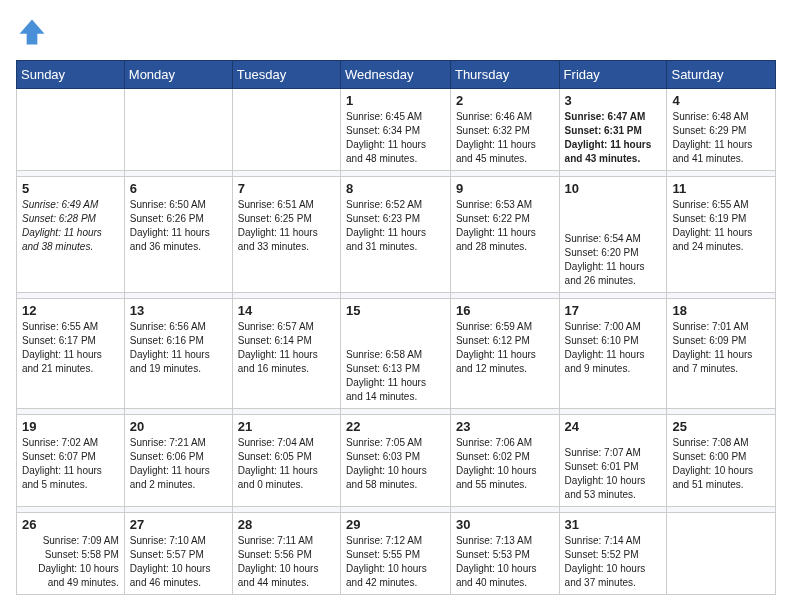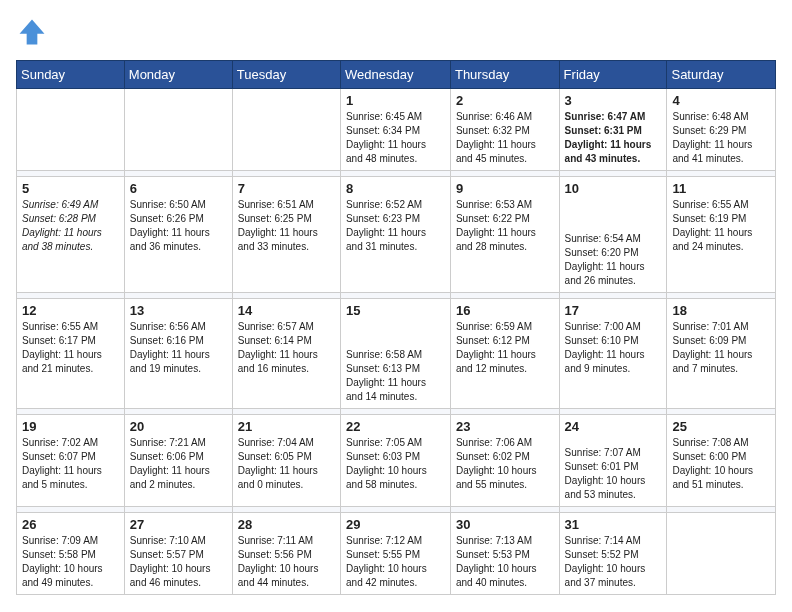--- a/index.html
+++ b/index.html
@@ -341,21 +341,21 @@
         <td></td>
         <td></td>
         <td></td>
         <td></td>
         <td></td>
         <td></td>
       </tr>
       <tr>
         <td>
           <span class="day-number">26</span>
-          <div class="day-info" style="white-space: pre-line;">Sunrise: 7:09 AM
+          <div class="day-info" style="white-space: pre-line; text-align: right;">Sunrise: 7:09 AM
 Sunset: 5:58 PM
 Daylight: 10 hours
 and 49 minutes.</div>
         </td>
         <td>
           <span class="day-number">27</span>
           <div class="day-info" style="white-space: pre-line;">Sunrise: 7:10 AM
 Sunset: 5:57 PM
 Daylight: 10 hours
 and 46 minutes.</div>

